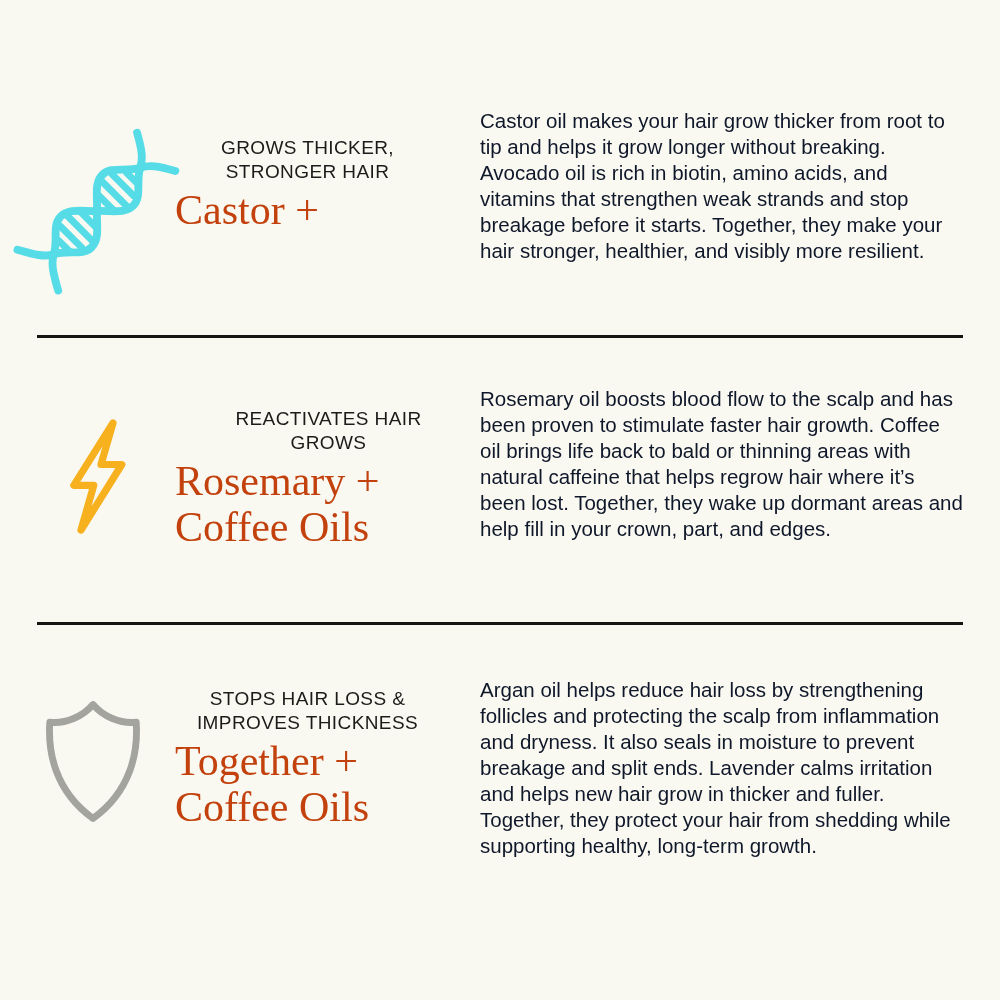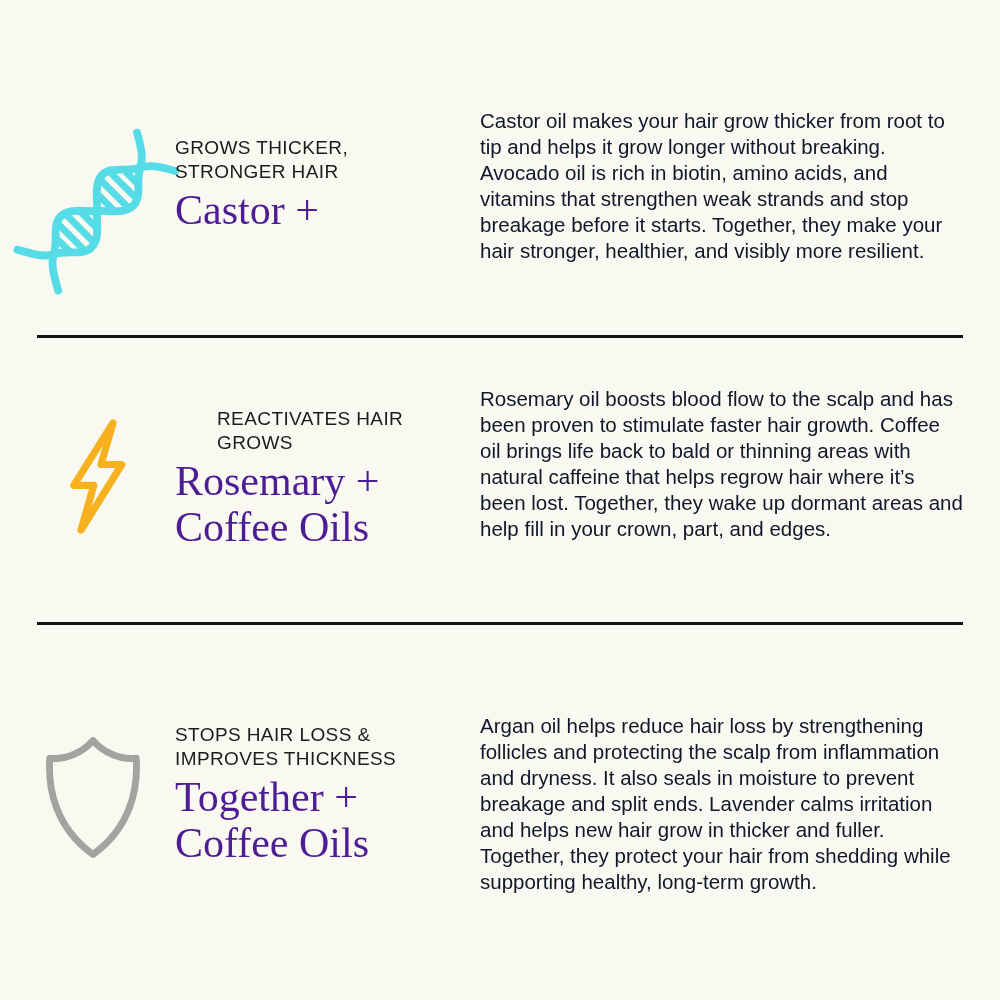--- a/index.html
+++ b/index.html
@@ -13,21 +13,21 @@
   .page{width:1000px;height:1000px;position:relative;}
   .section{
     display:flex;
     padding-left:37px;
     padding-right:37px;
     box-sizing:border-box;
     align-items:flex-start;
   }
   .sec-1{height:335px;padding-top:108px;}
   .sec-2{height:284px;padding-top:48px;}
-  .sec-3{padding-top:88px;}
+  .sec-3{padding-top:52px;}
   .divider{
     border:none;
     margin:0 37px;
     height:3px;
     background:#151513;
   }
   .icon-col{
     flex:0 0 120px;
     width:120px;
     display:flex;
@@ -42,30 +42,31 @@
     flex:0 0 265px;
     width:265px;
     margin-left:18px;
   }
   .kicker{
     font-size:19px;
     line-height:24px;
     letter-spacing:0.4px;
     color:#1B1B19;
     white-space:nowrap;
+    text-align:center;
   }
   .sec-1 .kicker{margin-top:28px;}
   .sec-2 .kicker{margin-top:21px;margin-left:42px;}
   .sec-3 .kicker{margin-top:10px;}
   .title{
     font-family:"Liberation Serif",serif;
     font-weight:400;
     font-size:42px;
     line-height:46px;
-    color:#4c1d95;
+    color:#c2410c;
     margin-top:3px;
     white-space:nowrap;
   }
   .para-col{
     flex:1;
     margin-left:40px;
     font-size:20.5px;
     line-height:26px;
     color:#0f172a;
   }

